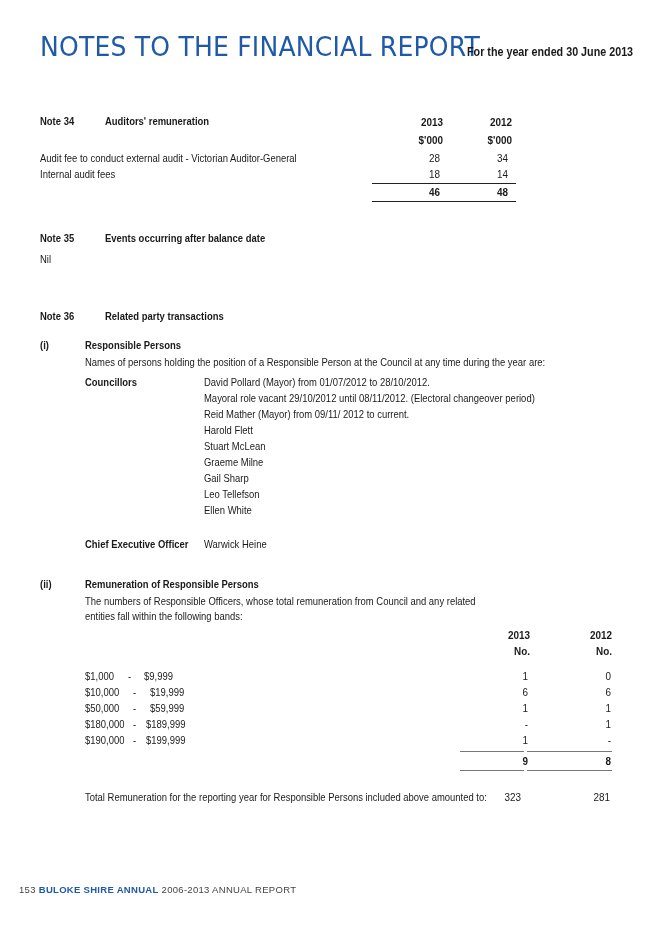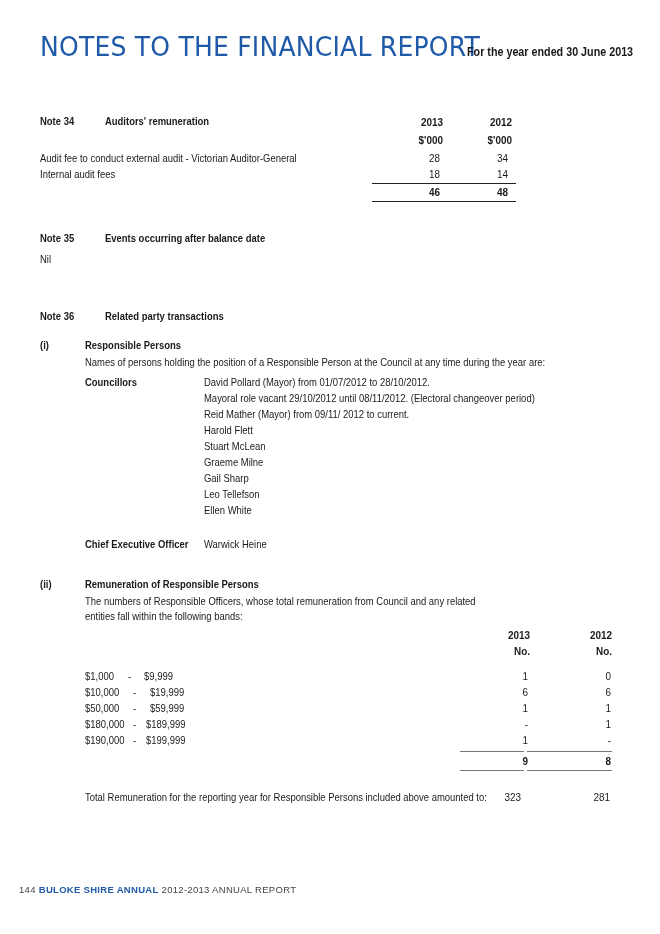--- a/index.html
+++ b/index.html
@@ -139,16 +139,16 @@
 
     <div>
       <div class="abs t" style="left:85px;top:791px;">Total Remuneration for the reporting year for Responsible Persons included above amounted to:</div>
       <div class="abs num" style="left:481px;top:791px;">323</div>
       <div class="abs num" style="left:570px;top:791px;">281</div>
     </div>
   </div>
 </div>
 
 <div class="abs footer">
-  <span class="page">144</span>
+  <span class="page">153</span>
   <span class="brand">BULOKE SHIRE ANNUAL</span>
-  <span>2012-2013 ANNUAL REPORT</span>
+  <span>2006-2013 ANNUAL REPORT</span>
 </div>
 
 </body></html>

